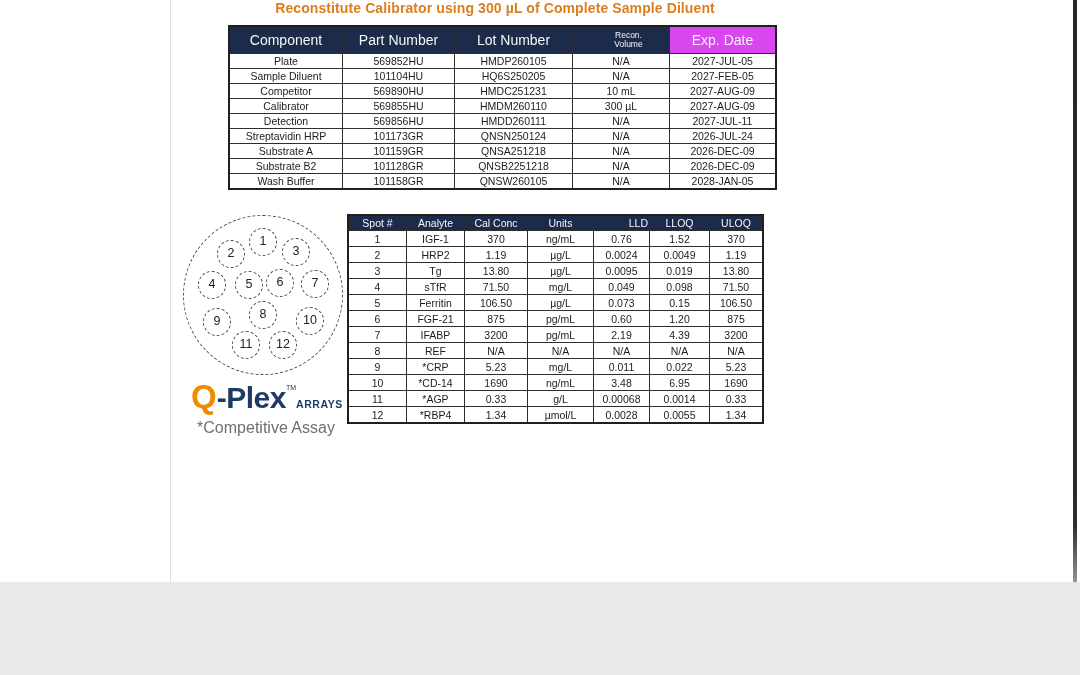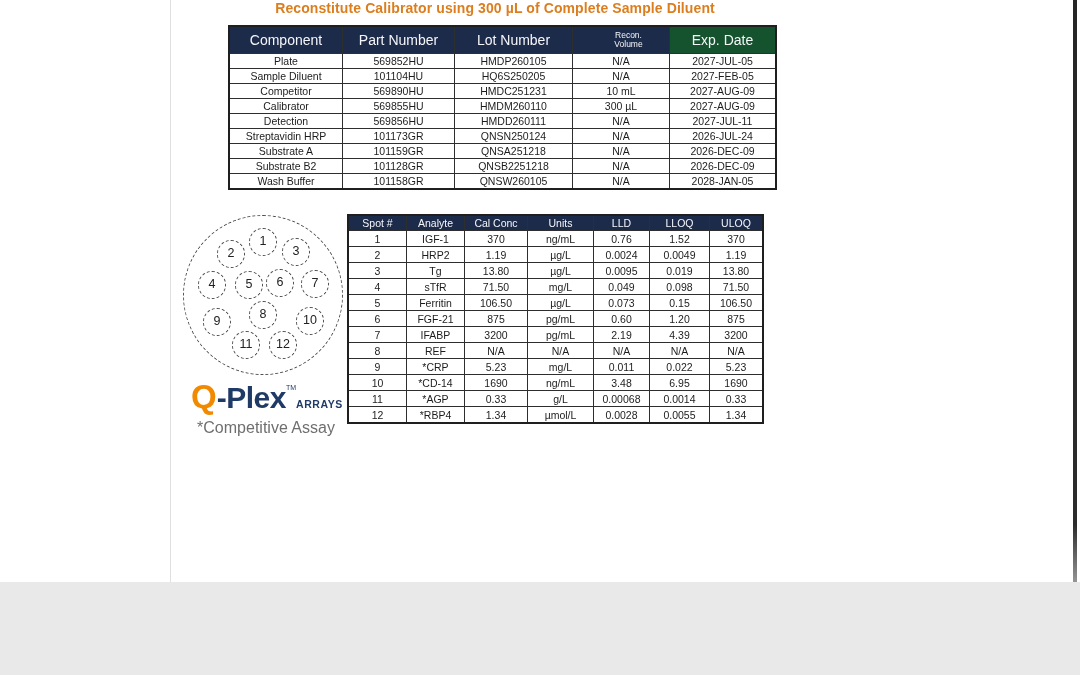--- a/index.html
+++ b/index.html
@@ -74,21 +74,21 @@
   <div id="doc-title" style="color:#dc7e1e;">Reconstitute Calibrator using 300 µL of Complete Sample Diluent</div>
 
   <table id="components-table">
       <thead>
         <tr>
           <th style="background: rgb(29, 43, 74);">Component</th>
           <th style="background: rgb(29, 43, 74);">Part Number</th>
           <th style="background: rgb(29, 43, 74);">Lot Number</th>
           <th style="background: rgb(29, 43, 74); padding-left: 16px;">Recon.
 Volume</th>
-          <th style="background: #14532d;">Exp. Date</th>
+          <th style="background: #d946ef;">Exp. Date</th>
         </tr>
       </thead>
       <tbody>
         <tr>
           <td>Plate</td>
           <td>569852HU</td>
           <td>HMDP260105</td>
           <td>N/A</td>
           <td>2027-JUL-05</td>
         </tr>
@@ -171,21 +171,21 @@
   </div>
   <div id="logo-footnote">*Competitive Assay</div>
 
   <table id="analyte-table">
       <thead>
         <tr>
           <th style="background: rgb(29, 43, 74);">Spot #</th>
           <th style="background: rgb(29, 43, 74);">Analyte</th>
           <th style="background: rgb(29, 43, 74);">Cal Conc</th>
           <th style="background: rgb(29, 43, 74);">Units</th>
-          <th style="background: rgb(29, 43, 74);">LLD</th>
+          <th style="background: rgb(29, 43, 74); text-align: right;">LLD</th>
           <th style="background: rgb(29, 43, 74);">LLOQ</th>
           <th style="background: rgb(29, 43, 74);">ULOQ</th>
         </tr>
       </thead>
       <tbody>
         <tr>
           <td>1</td>
           <td>IGF-1</td>
           <td>370</td>
           <td>ng/mL</td>

